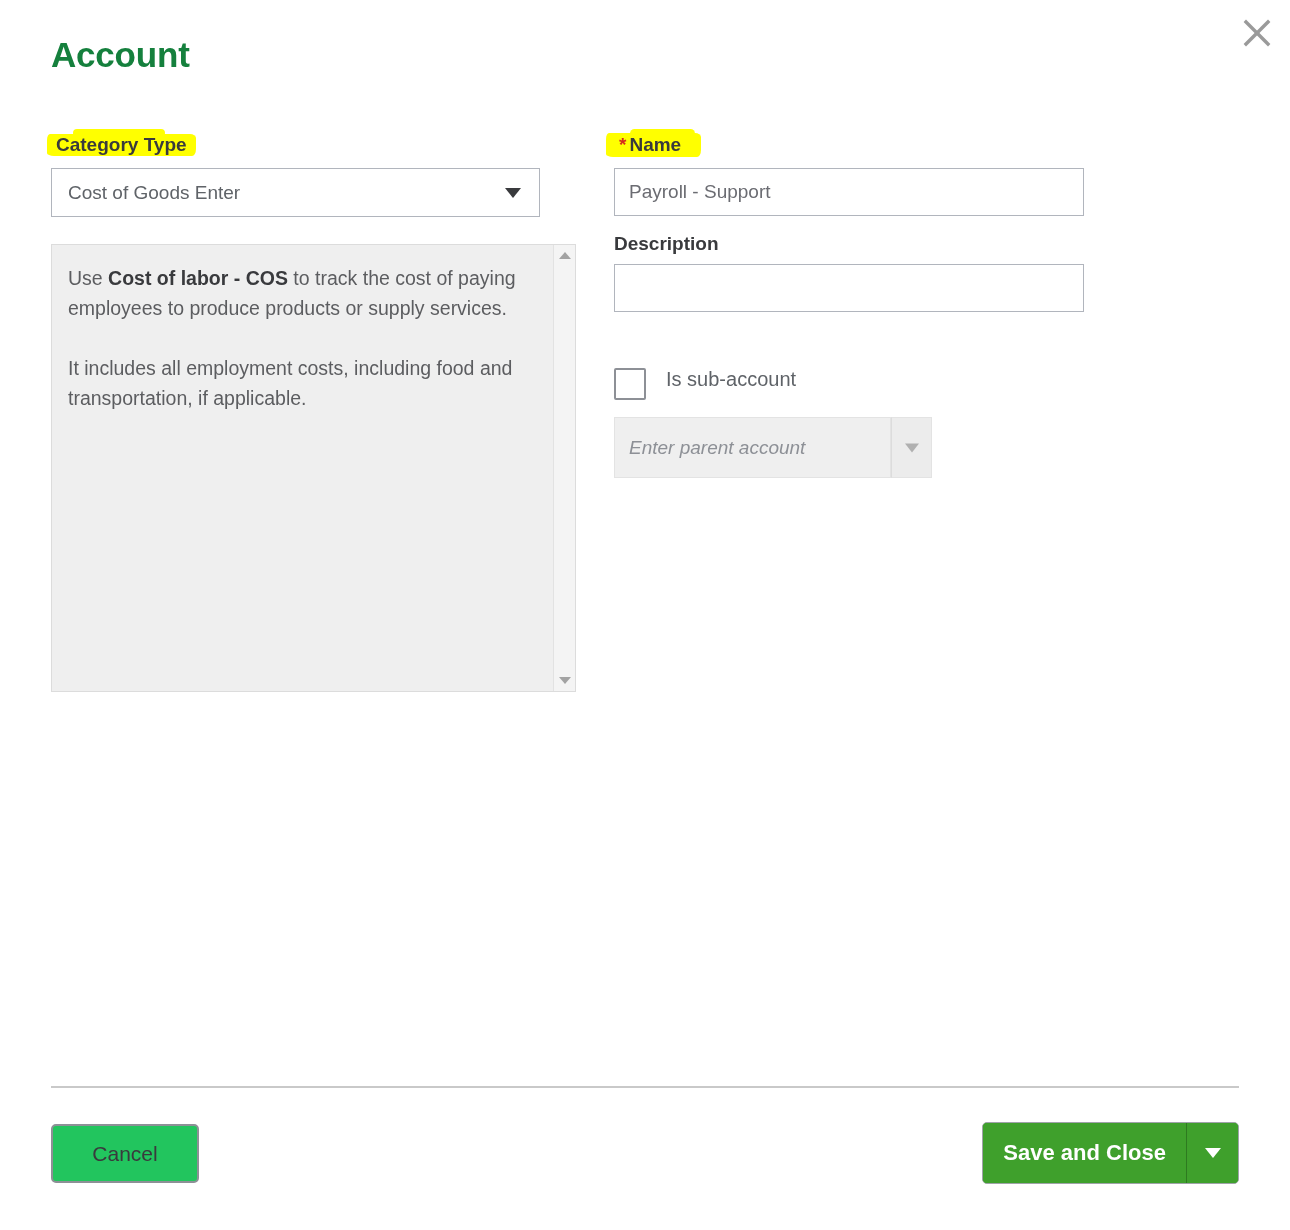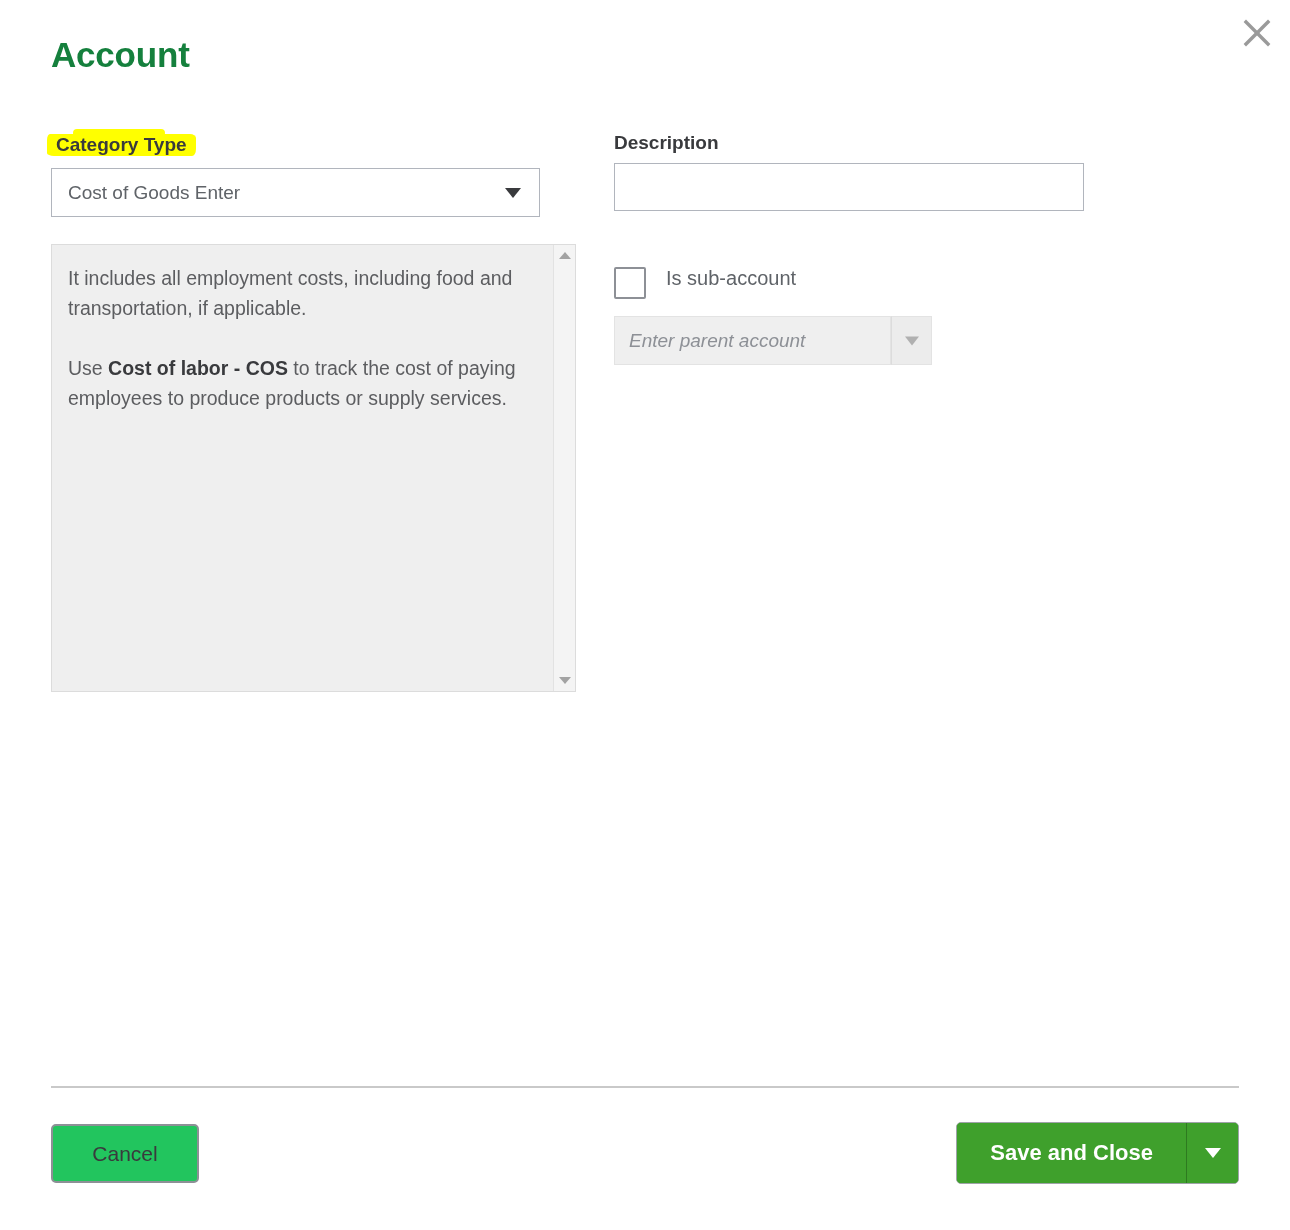--- a/index.html
+++ b/index.html
@@ -228,21 +228,21 @@
   }
   .check-label {
     font-size: 20px;
     color: #5f6368;
     margin-left: 20px;
   }
 
   .parent-wrap {
     position: relative;
     width: 318px;
-    height: 49px;
+    height: 61px;
     margin-top: 17px;
     display: flex;
   }
   .parent-input {
     box-sizing: border-box;
     flex: 1;
     height: 100%;
     border: 1px solid #e3e3e3;
     background: #efefef;
     font-family: "Liberation Sans", sans-serif;
@@ -309,21 +309,21 @@
     border: 1px solid #9fa3a9;
     box-sizing: border-box;
   }
   .btn-save {
     border: none;
     background: #3fa02c;
     color: #ffffff;
     font-family: "Liberation Sans", sans-serif;
     font-size: 22px;
     font-weight: 700;
-    padding: 0 33px;
+    padding: 0 20px;
     cursor: pointer;
   }
   .btn-save-caret {
     width: 52px;
     background: #3fa02c;
     border: none;
     border-left: 1px solid #2e7a20;
     position: relative;
     cursor: pointer;
   }
@@ -360,32 +360,38 @@
     </div>
     <div class="select-wrap">
       <div class="select-box">Cost of Goods Enter</div>
       <span class="caret"></span>
     </div>
   </div>
 
 
   <div class="info-panel">
     <div class="info-text">
+      <p><span>Use </span><strong>Cost of labor - COS</strong><span> to track the cost of paying employees to produce products or supply services.</span></p>
       <p>It includes all employment costs, including food and transportation, if applicable.</p>
-      <p><span>Use </span><strong>Cost of labor - COS</strong><span> to track the cost of paying employees to produce products or supply services.</span></p>
     </div>
     <div class="scrollbar">
       <span class="sb-arrow sb-up"></span>
       <span class="sb-arrow sb-down"></span>
     </div>
   </div>
 </div>
 
 <div class="col-right">
 
+  <div class="input-row">
+    <div class="field-label">
+      <span class="hl hl-name"><span class="req-star">*</span><span>Name</span></span>
+    </div>
+    <input class="txt-input" style="width: 470px;" type="text" value="Payroll - Support">
+  </div>
 
 
   <div class="input-row" style="">
     <div class="field-label">Description</div>
     <input class="txt-input" style="width: 470px;" type="text" value="">
   </div>
 
   <div class="check-row">
     <span class="checkbox"></span>
     <span class="check-label">Is sub-account</span>

